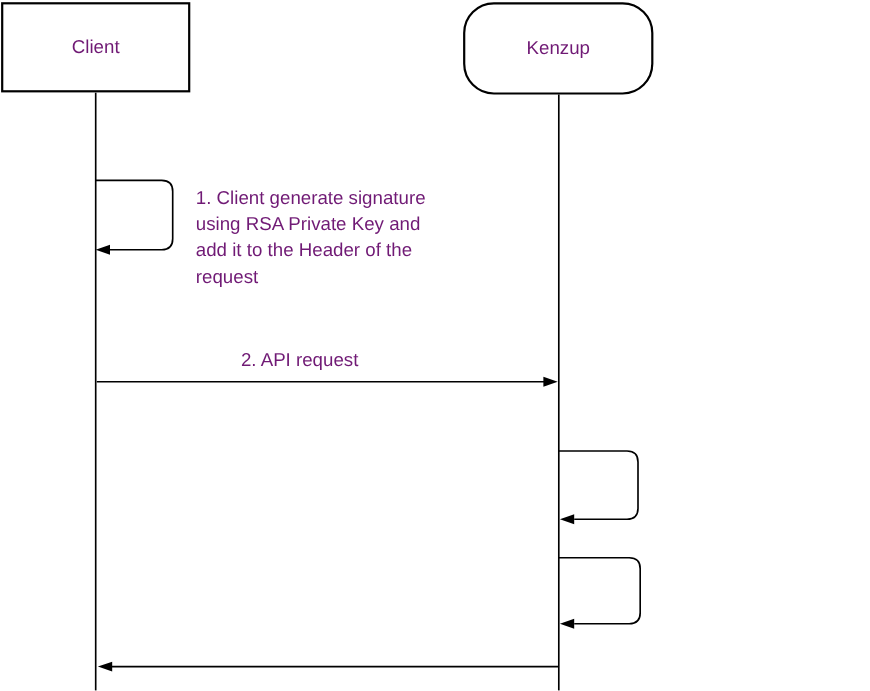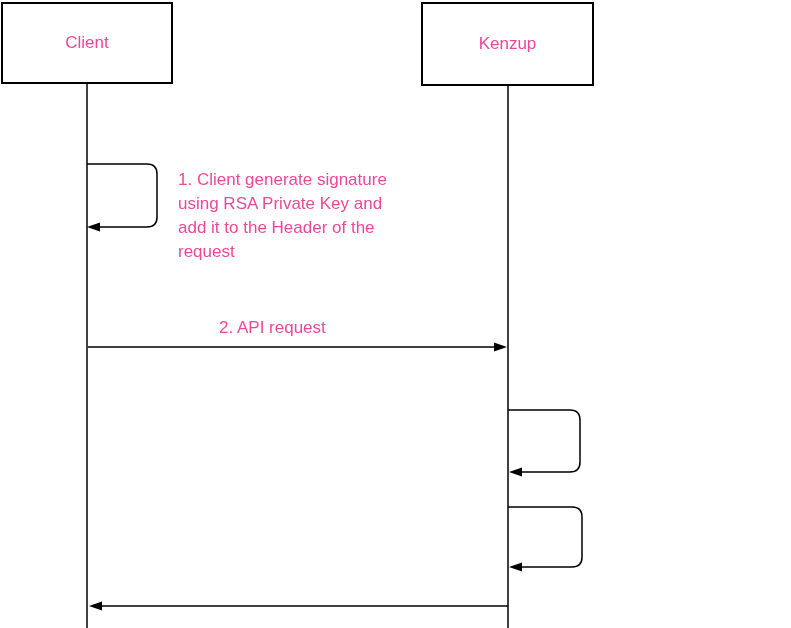--- a/index.html
+++ b/index.html
@@ -6,40 +6,40 @@
     margin: 0;
     padding: 0;
     background: #ffffff;
   }
   .canvas {
     position: relative;
     width: 639px;
     height: 628px;
     background: #ffffff;
     font-family: "Liberation Sans", sans-serif;
-    color: #ec4899;
+    color: #701a75;
     overflow: hidden;
   }
   .layer {
     position: absolute;
     left: 0;
     top: 0;
   }
   .actor-box {
     position: absolute;
     box-sizing: border-box;
     border: 2px solid #000000;
     background: #ffffff;
     display: flex;
     align-items: center;
     justify-content: center;
     font-size: 17px;
   }
   .actor-box.client { left: 1px; top: 2px; width: 172px; height: 82px; }
-  .actor-box.kenzup { left: 421px; top: 2px; width: 173px; height: 84px; }
+  .actor-box.kenzup { left: 421px; top: 2px; width: 173px; height: 84px; border-radius: 28px; }
   .msg-label {
     position: absolute;
     font-size: 17px;
     line-height: 24px;
     white-space: pre-line;
   }
   .msg1 { left: 178px; top: 168px; width: 250px; }
   .msg2 { left: 219px; top: 316px; width: 200px; text-align: left; }
   .msg3 { left: 598px; top: 413px; width: 190px; }
   .msg4 { left: 597px; top: 516px; width: 190px; }

